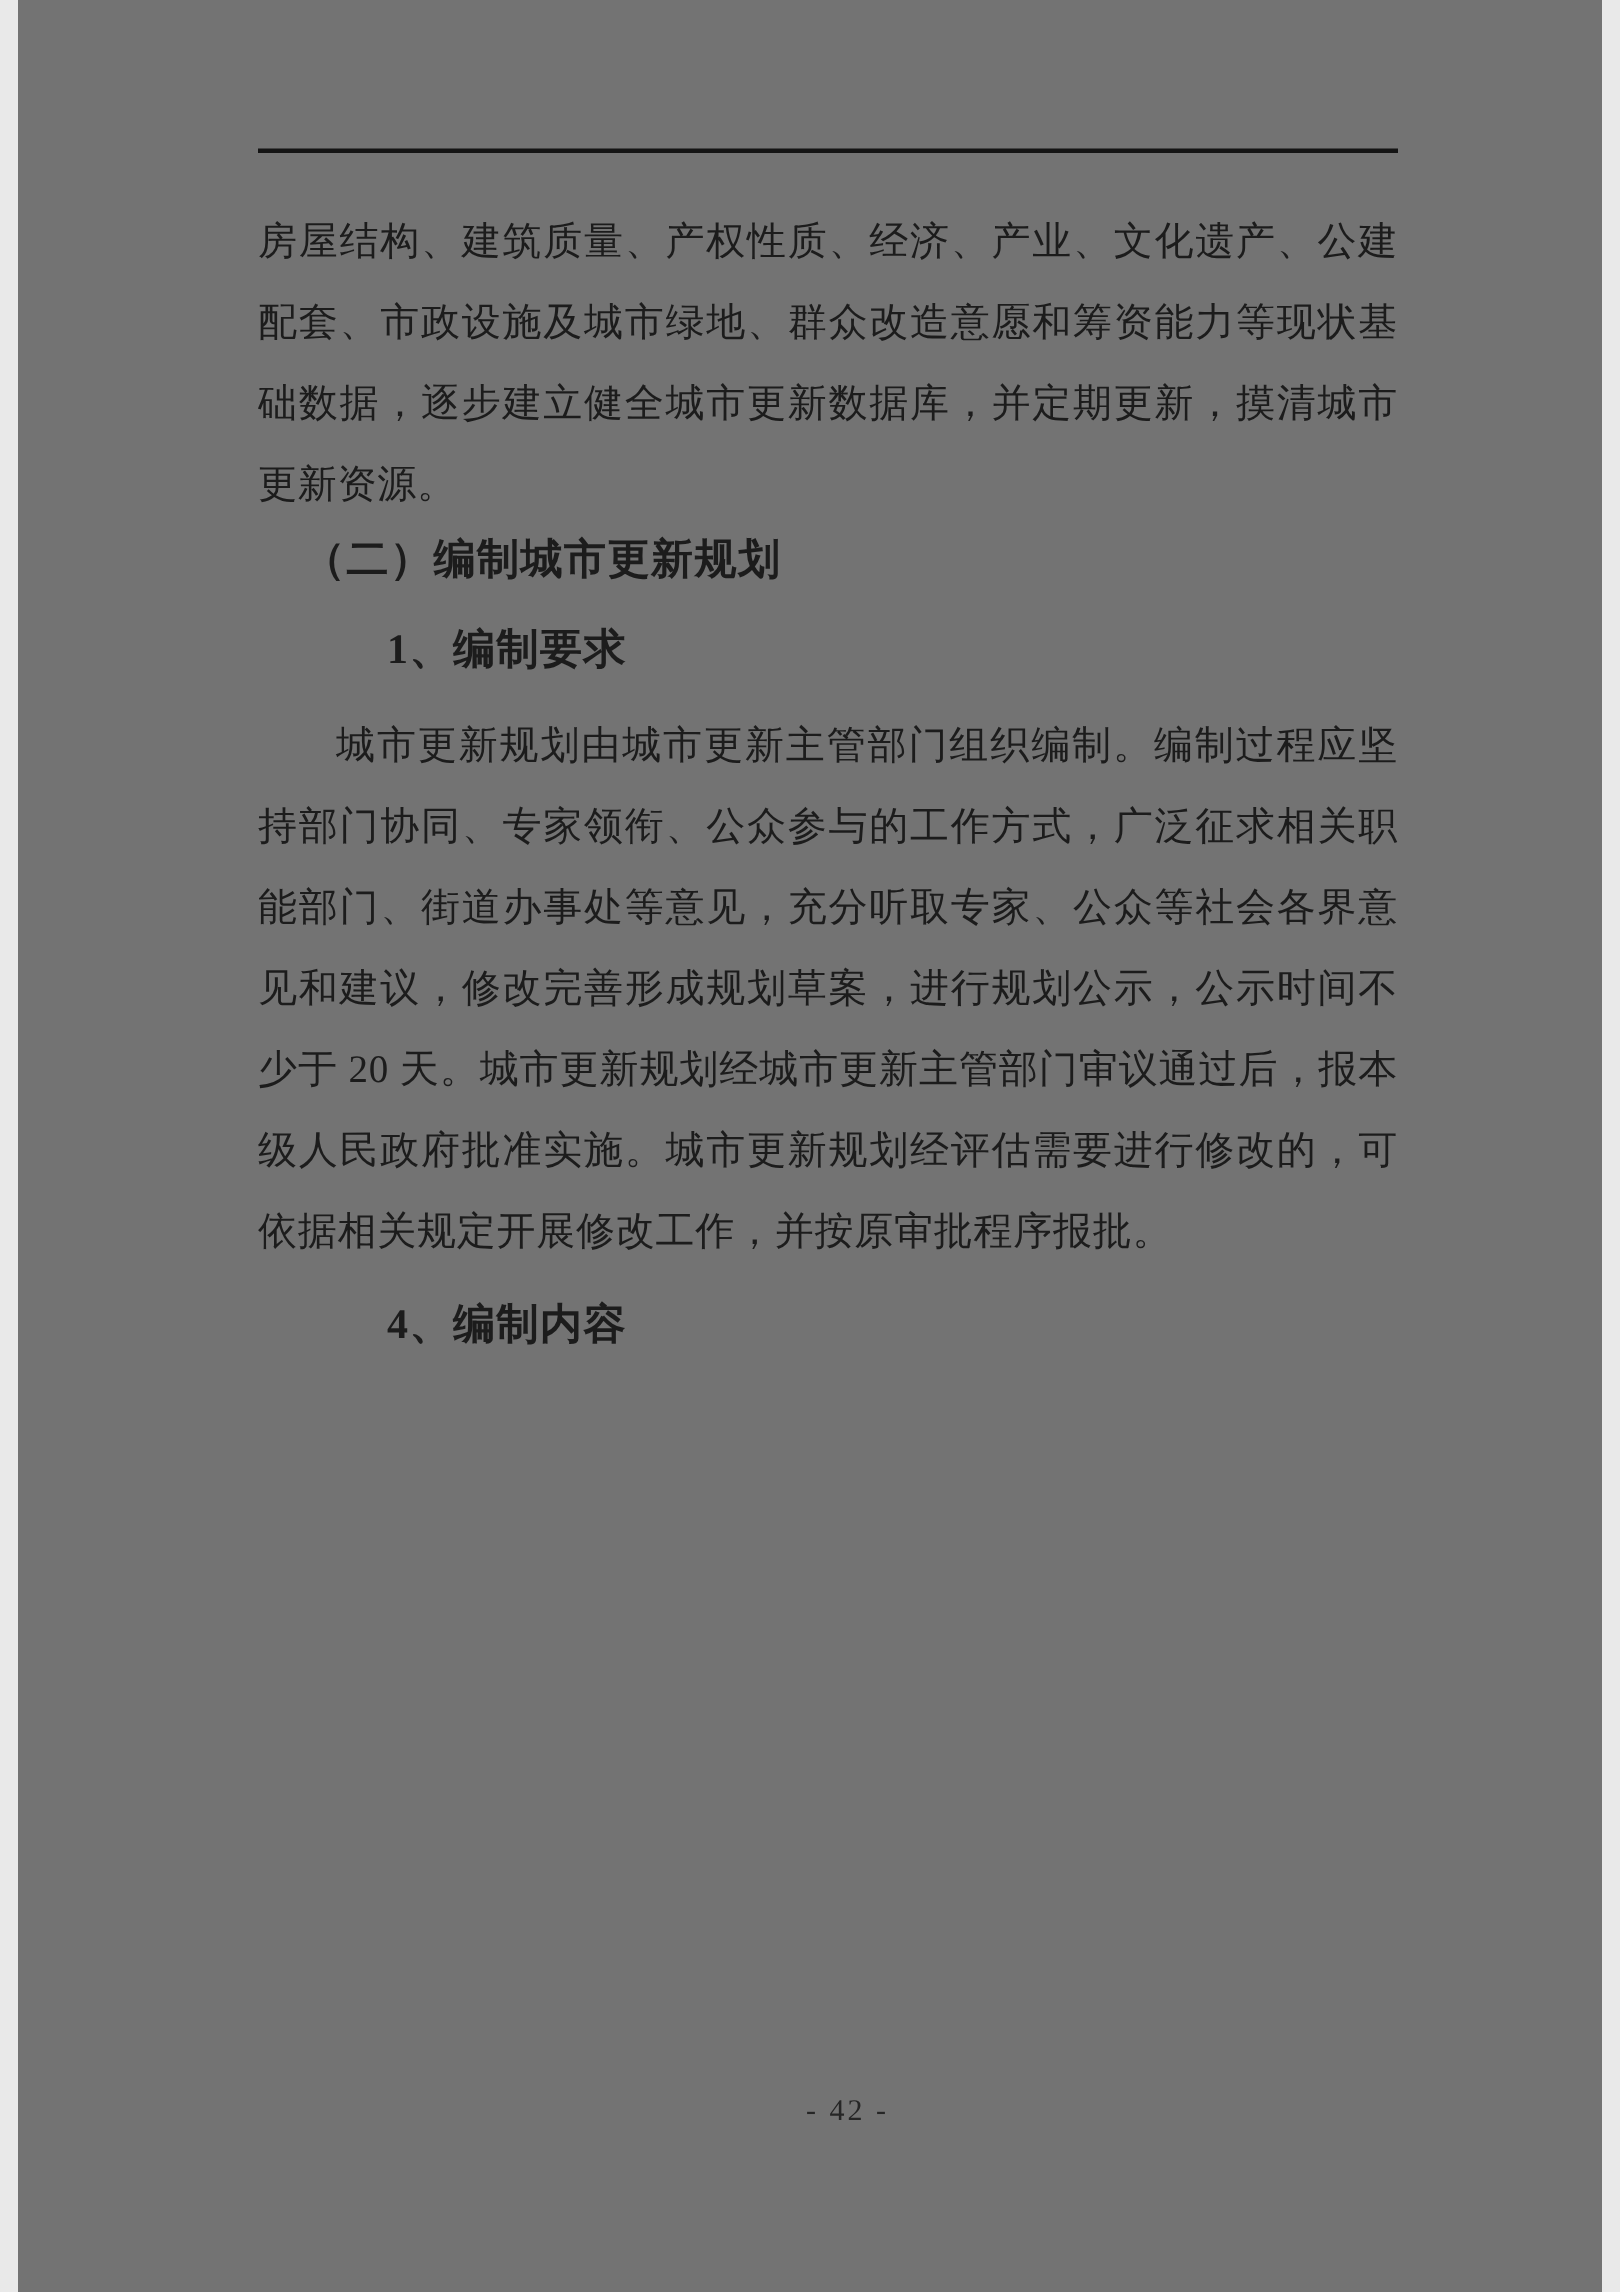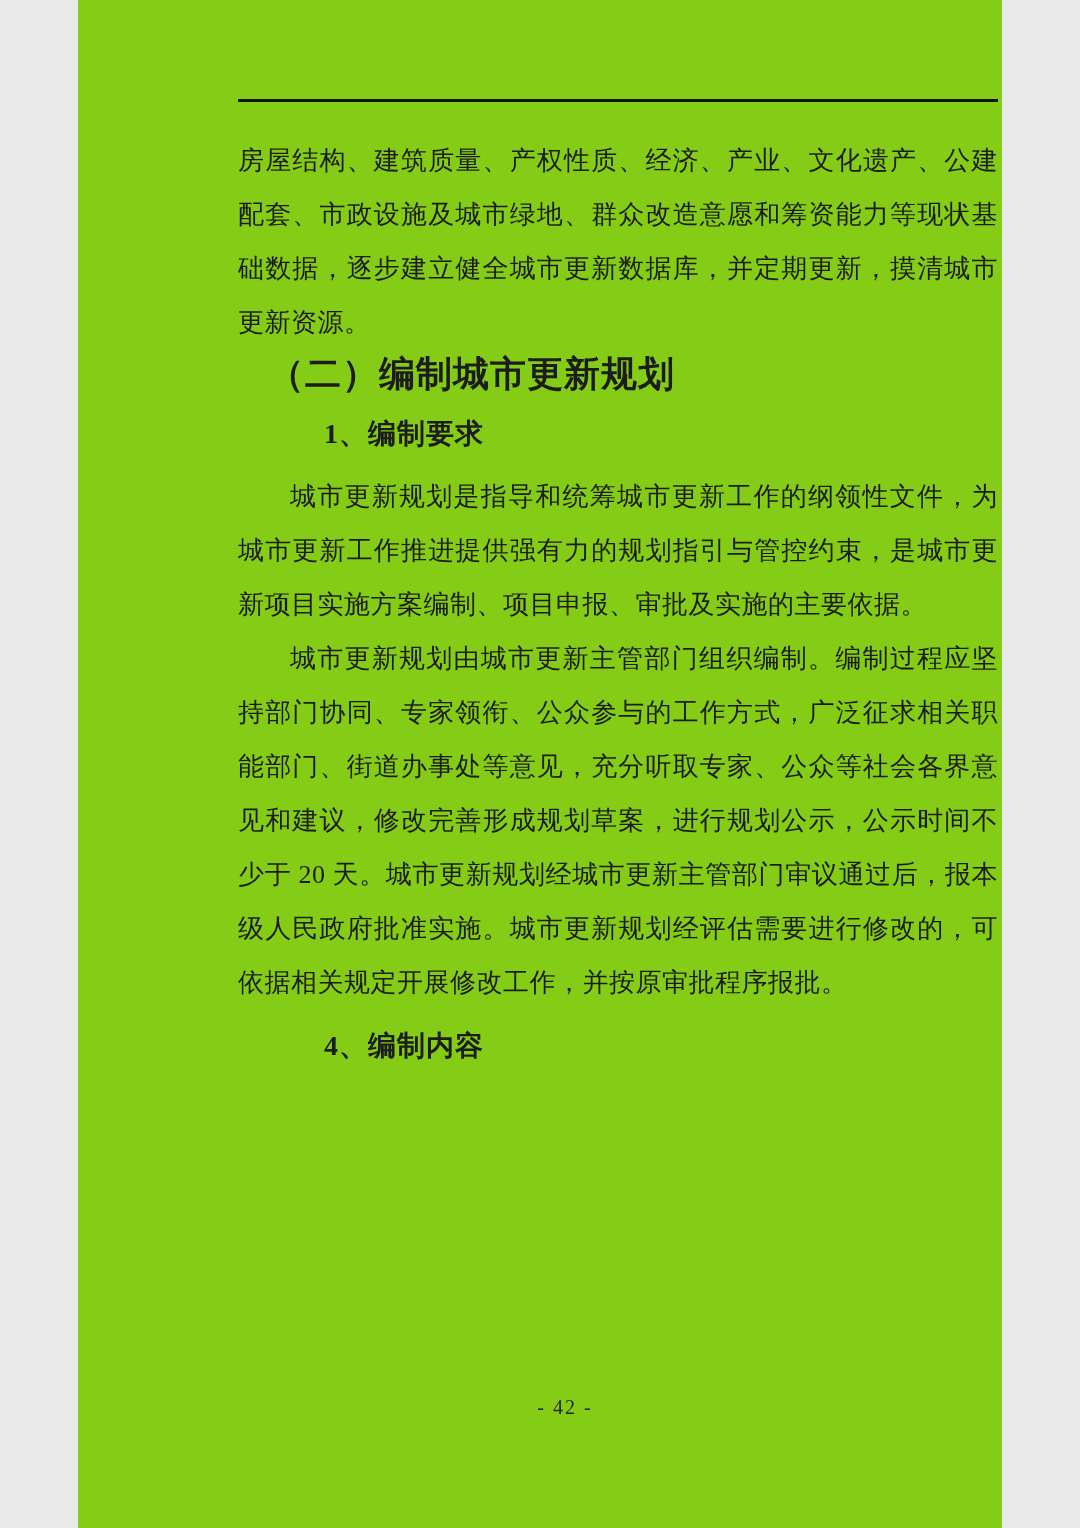--- a/index.html
+++ b/index.html
@@ -3,24 +3,24 @@
 <meta charset="utf-8">
 <style>
   html, body {
     margin: 0;
     padding: 0;
     background: #e9e9e9;
     font-family: "Liberation Serif", "DejaVu Serif", serif;
   }
   .page {
     position: relative;
-    width: 924px;
+    width: 1056px;
     height: 1528px;
     margin: 0 auto;
-    background: #84cc16;
+    background: #737373;
     color: #1c1c1c;
     overflow: hidden;
   }
   .header-rule {
     position: absolute;
     left: 160px;
     top: 99px;
     width: 760px;
     height: 3px;
     background: #141414;
@@ -38,21 +38,21 @@
     text-align: justify;
     text-align-last: left;
     text-indent: 2em;
     letter-spacing: 0.5px;
   }
   .body-par.no-indent {
     text-indent: 0;
   }
   .sec-heading {
     margin: 0;
-    font-size: 36px;
+    font-size: 28px;
     font-weight: bold;
     line-height: 48px;
     text-indent: 30px;
     letter-spacing: 1px;
   }
   .sub-heading {
     margin: 12px;
     font-size: 28px;
     font-weight: bold;
     line-height: 48px;
@@ -79,21 +79,20 @@
   <div class="header-rule"></div>
 
   <div class="content">
 
     <p class="body-par no-indent">房屋结构、建筑质量、产权性质、经济、产业、文化遗产、公建配套、市政设施及城市绿地、群众改造意愿和筹资能力等现状基础数据，逐步建立健全城市更新数据库，并定期更新，摸清城市更新资源。</p>
 
     <h2 class="sec-heading">（二）编制城市更新规划</h2>
 
     <h3 class="sub-heading">1、编制要求</h3>
 
-    <p class="body-par">城市更新规划是指导和统筹城市更新工作的纲领性文件，为城市更新工作推进提供强有力的规划指引与管控约束，是城市更新项目实施方案编制、项目申报、审批及实施的主要依据。</p>
 
 
     <p class="body-par">城市更新规划由城市更新主管部门组织编制。编制过程应坚持部门协同、专家领衔、公众参与的工作方式，广泛征求相关职能部门、街道办事处等意见，充分听取专家、公众等社会各界意见和建议，修改完善形成规划草案，进行规划公示，公示时间不少于 20 天。城市更新规划经城市更新主管部门审议通过后，报本级人民政府批准实施。城市更新规划经评估需要进行修改的，可依据相关规定开展修改工作，并按原审批程序报批。</p>
 
     <h3 class="sub-heading">4、编制内容</h3>
 
 
   </div>
 
   <div class="page-number">- 42 -</div>

